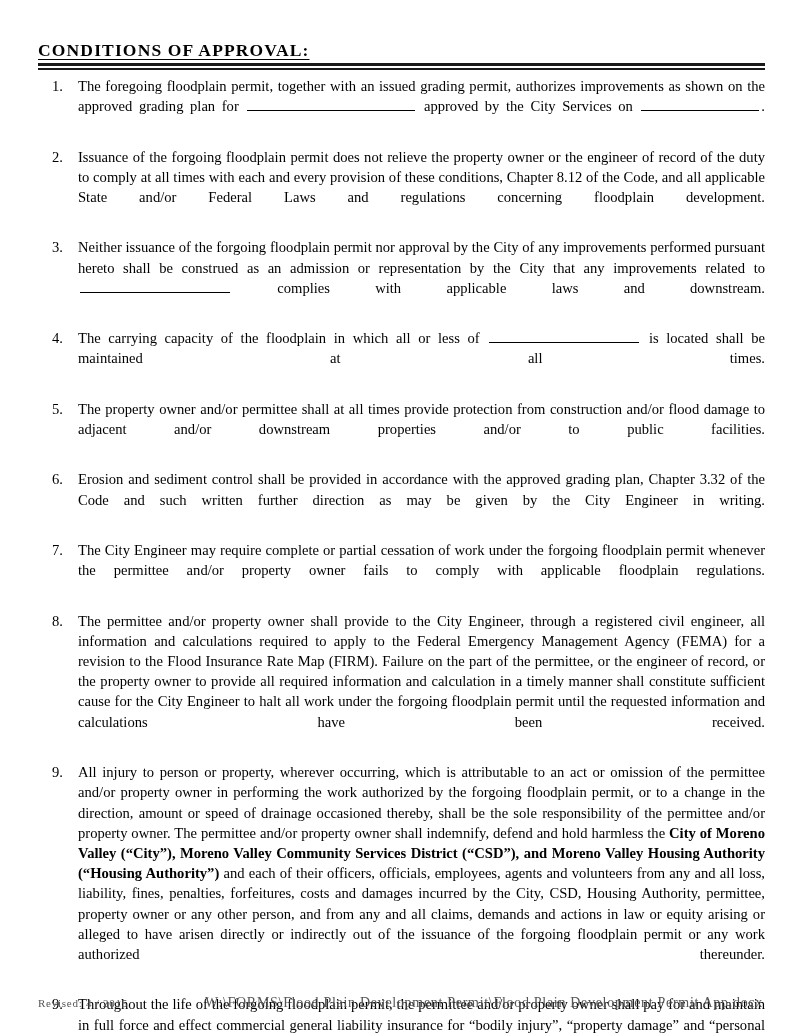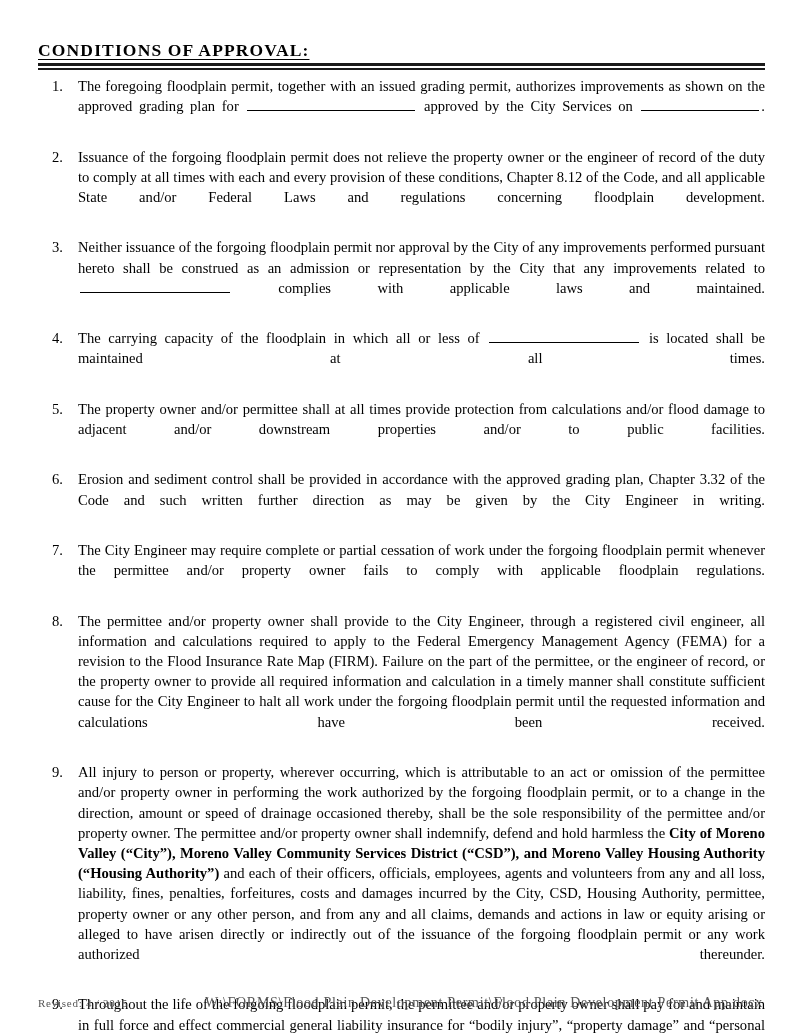--- a/index.html
+++ b/index.html
@@ -149,29 +149,29 @@
       <div class="condition">
         <span class="num">1.</span>
         <span class="body"><span>The foregoing floodplain permit, together with an issued grading permit, authorizes improvements as shown on the approved grading plan for </span><span class="blank blank-lg"></span><span> approved by the City Services on </span><span class="blank blank-sm"></span><span>.</span></span>
       </div>
       <div class="condition">
         <span class="num">2.</span>
         <span class="body"><span>Issuance of the forgoing floodplain permit does not relieve the property owner or the engineer of record of the duty to comply at all times with each and every provision of these conditions, Chapter 8.12 of the Code, and all applicable State and/or Federal Laws and regulations concerning floodplain development.</span></span>
       </div>
       <div class="condition">
         <span class="num">3.</span>
-        <span class="body"><span>Neither issuance of the forgoing floodplain permit nor approval by the City of any improvements performed pursuant hereto shall be construed as an admission or representation by the City that any improvements related to </span><span class="blank blank-md"></span><span> complies with applicable laws and maintained.</span></span>
+        <span class="body"><span>Neither issuance of the forgoing floodplain permit nor approval by the City of any improvements performed pursuant hereto shall be construed as an admission or representation by the City that any improvements related to </span><span class="blank blank-md"></span><span> complies with applicable laws and downstream.</span></span>
       </div>
       <div class="condition">
         <span class="num">4.</span>
         <span class="body"><span>The carrying capacity of the floodplain in which all or less of </span><span class="blank blank-md"></span><span> is located shall be maintained at all times.</span></span>
       </div>
       <div class="condition">
         <span class="num">5.</span>
-        <span class="body"><span>The property owner and/or permittee shall at all times provide protection from calculations and/or flood damage to adjacent and/or downstream properties and/or to public facilities.</span></span>
+        <span class="body"><span>The property owner and/or permittee shall at all times provide protection from construction and/or flood damage to adjacent and/or downstream properties and/or to public facilities.</span></span>
       </div>
       <div class="condition">
         <span class="num">6.</span>
         <span class="body"><span>Erosion and sediment control shall be provided in accordance with the approved grading plan, Chapter 3.32 of the Code and such written further direction as may be given by the City Engineer in writing.</span></span>
       </div>
       <div class="condition">
         <span class="num">7.</span>
         <span class="body"><span>The City Engineer may require complete or partial cessation of work under the forgoing floodplain permit whenever the permittee and/or property owner fails to comply with applicable floodplain regulations.</span></span>
       </div>
       <div class="condition">

